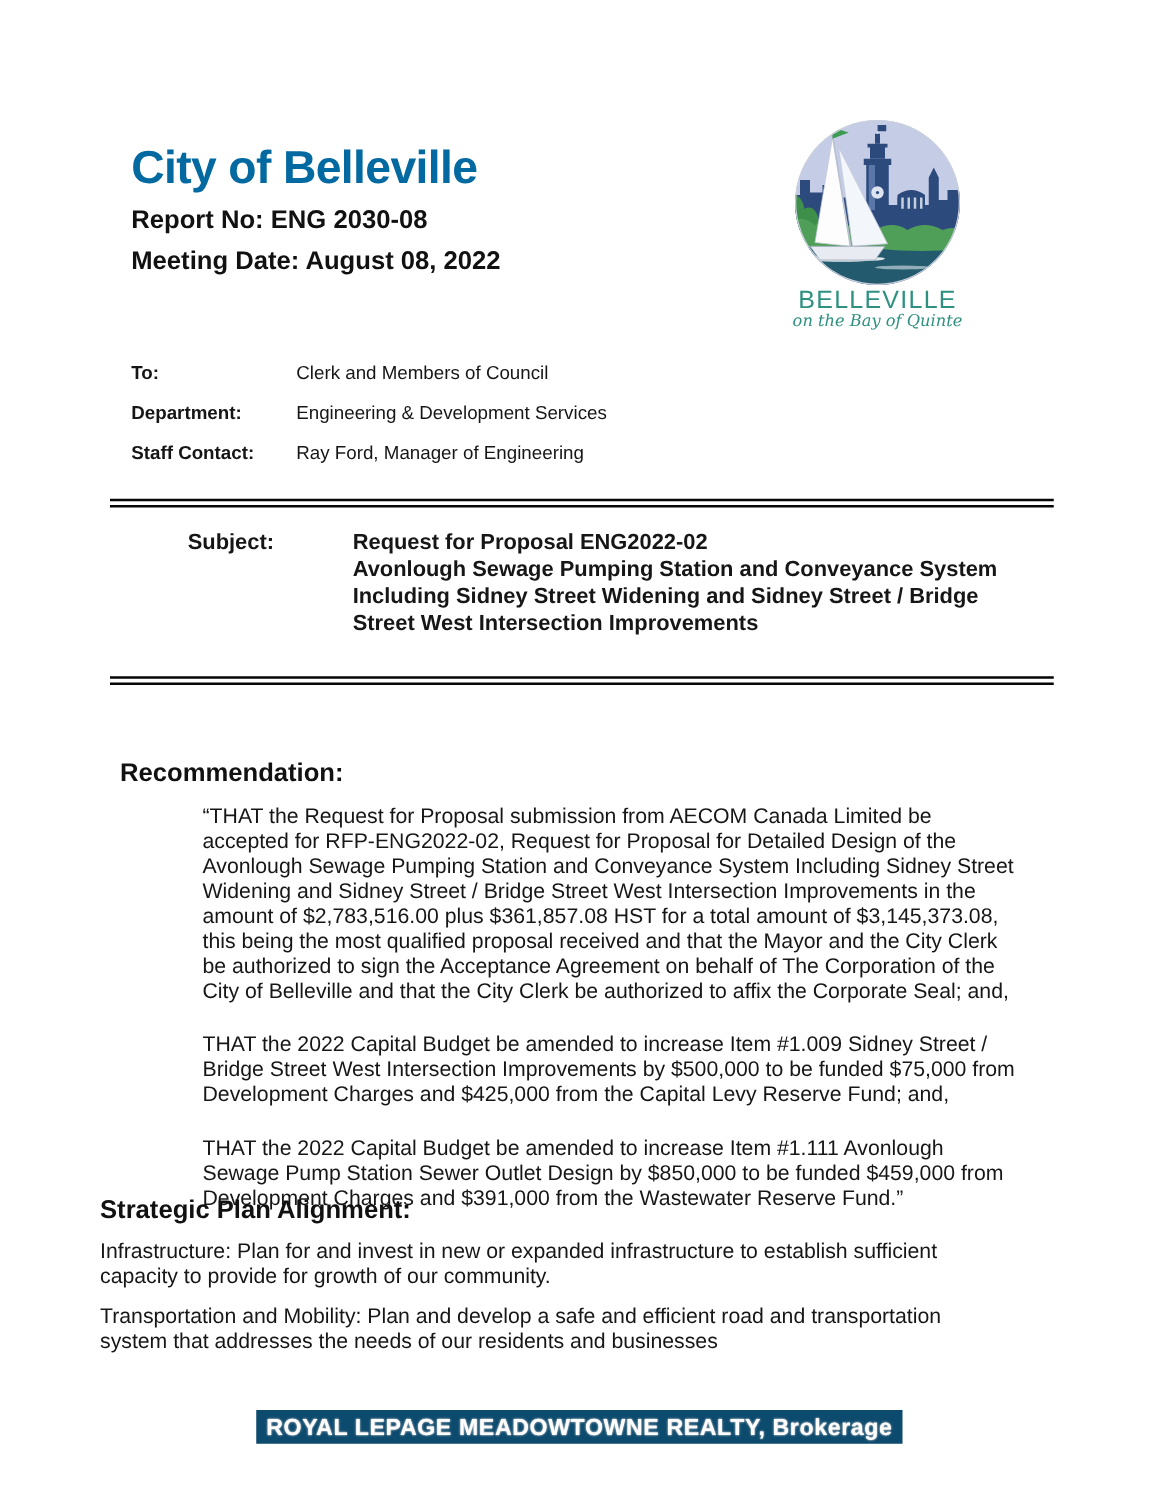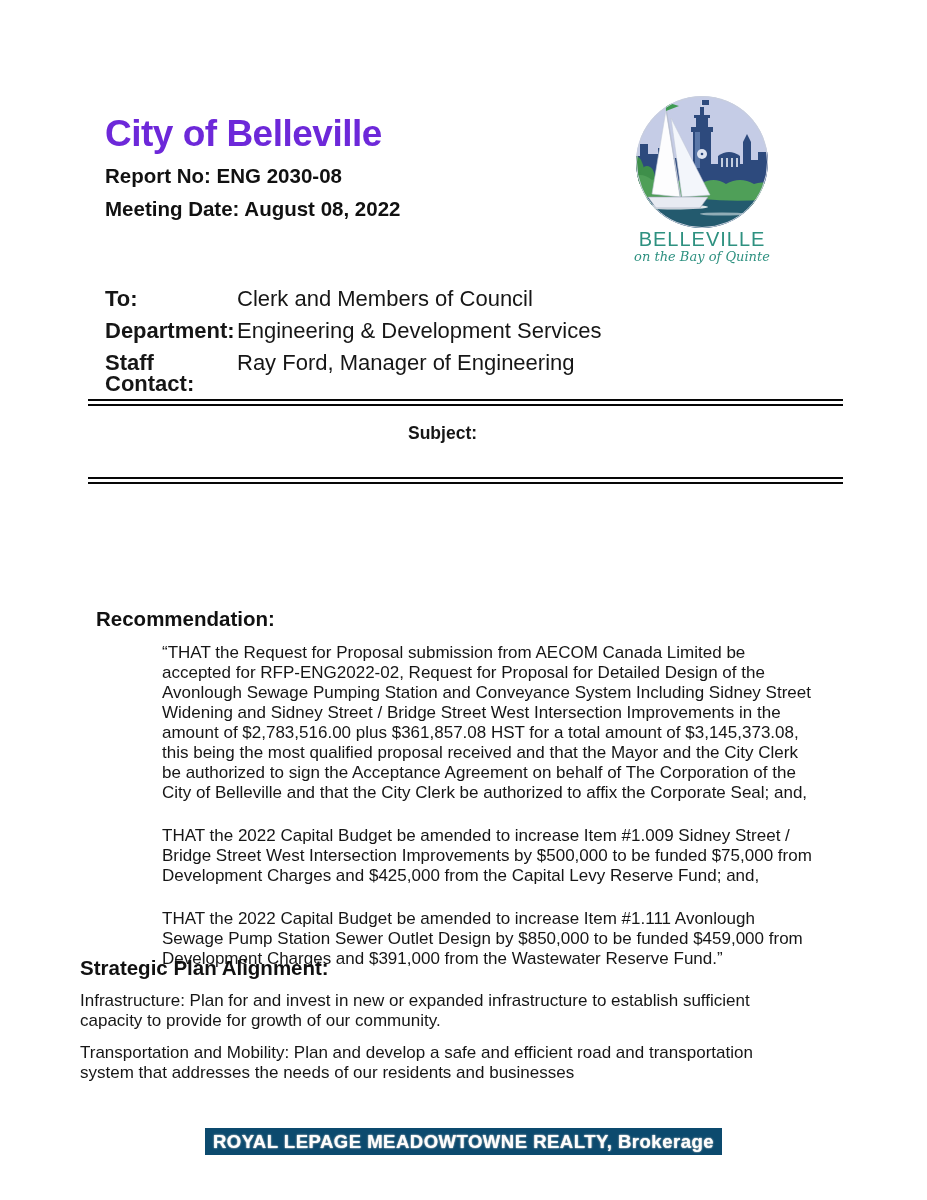--- a/index.html
+++ b/index.html
@@ -2,30 +2,30 @@
 <html><head>
 <meta charset="utf-8">
 <style>
   html,body{margin:0;padding:0;background:#ffffff;}
   .page{
     position:relative;width:927px;height:1200px;background:#ffffff;overflow:hidden;
     font-family:"Liberation Sans",sans-serif;color:#161616;
   }
   
   .header-block{position:absolute;left:105px;top:112px;}
-  .doc-title{margin:0;font-size:37px;font-weight:bold;line-height:44px;letter-spacing:-0.5px;color:#6d28d9;}
+  .doc-title{margin:0;font-size:37px;font-weight:bold;line-height:44px;letter-spacing:-0.5px;color:#0369a1;}
   .doc-sub{font-size:20.5px;font-weight:bold;line-height:26px;margin-top:7px;color:#111;}
   
   .logo{position:absolute;left:622px;top:96px;width:160px;height:172px;}
   .logo svg{display:block;}
   .logo-wordmark{font-family:"Liberation Sans",sans-serif;letter-spacing:1px;}
   .logo-script{font-family:"DejaVu Serif",serif;font-style:italic;}
   
   .info-table{position:absolute;left:105px;top:288px;width:640px;}
-  .info-row{display:flex;margin-bottom:11px;font-size:22px;line-height:21px;}
+  .info-row{display:flex;margin-bottom:11px;font-size:15px;line-height:21px;}
   .info-label{width:132px;font-weight:bold;flex:none;}
   .info-value{font-weight:normal;}
   
   .subject-section{position:absolute;left:88px;top:399px;width:755px;}
   .double-rule{height:3px;border-top:2px solid #060606;border-bottom:2px solid #060606;}
   .subject-body{display:flex;padding:17px 0 32px 17px;justify-content:center;}
   .subject-label{width:132px;flex:none;font-size:17.5px;font-weight:bold;line-height:21.5px;}
   .subject-lines{font-size:17.5px;font-weight:bold;line-height:21.5px;white-space:nowrap;}
   
   .recommendation{position:absolute;left:96px;top:606px;width:747px;}
@@ -120,20 +120,21 @@
     <div class="info-row">
       <div class="info-label">Staff Contact:</div>
       <div class="info-value">Ray Ford, Manager of Engineering</div>
     </div>
   </div>
 
   <div class="subject-section">
     <div class="double-rule"></div>
     <div class="subject-body">
       <div class="subject-label">Subject:</div>
+      <div class="subject-lines">Request for Proposal ENG2022-02<br>Avonlough Sewage Pumping Station and Conveyance System<br>Including Sidney Street Widening and Sidney Street / Bridge<br>Street West Intersection Improvements</div>
     </div>
     <div class="double-rule"></div>
   </div>
 
   <div class="recommendation">
     <h2 class="section-heading">Recommendation:</h2>
     <div class="para indented">“THAT the Request for Proposal submission from AECOM Canada Limited be<br>accepted for RFP-ENG2022-02, Request for Proposal for Detailed Design of the<br>Avonlough Sewage Pumping Station and Conveyance System Including Sidney Street<br>Widening and Sidney Street / Bridge Street West Intersection Improvements in the<br>amount of $2,783,516.00 plus $361,857.08 HST for a total amount of $3,145,373.08,<br>this being the most qualified proposal received and that the Mayor and the City Clerk<br>be authorized to sign the Acceptance Agreement on behalf of The Corporation of the<br>City of Belleville and that the City Clerk be authorized to affix the Corporate Seal; and,</div>
     <div class="para indented">THAT the 2022 Capital Budget be amended to increase Item #1.009 Sidney Street /<br>Bridge Street West Intersection Improvements by $500,000 to be funded $75,000 from<br>Development Charges and $425,000 from the Capital Levy Reserve Fund; and,</div>
     <div class="para indented">THAT the 2022 Capital Budget be amended to increase Item #1.111 Avonlough<br>Sewage Pump Station Sewer Outlet Design by $850,000 to be funded $459,000 from<br>Development Charges and $391,000 from the Wastewater Reserve Fund.”</div>
   </div>

